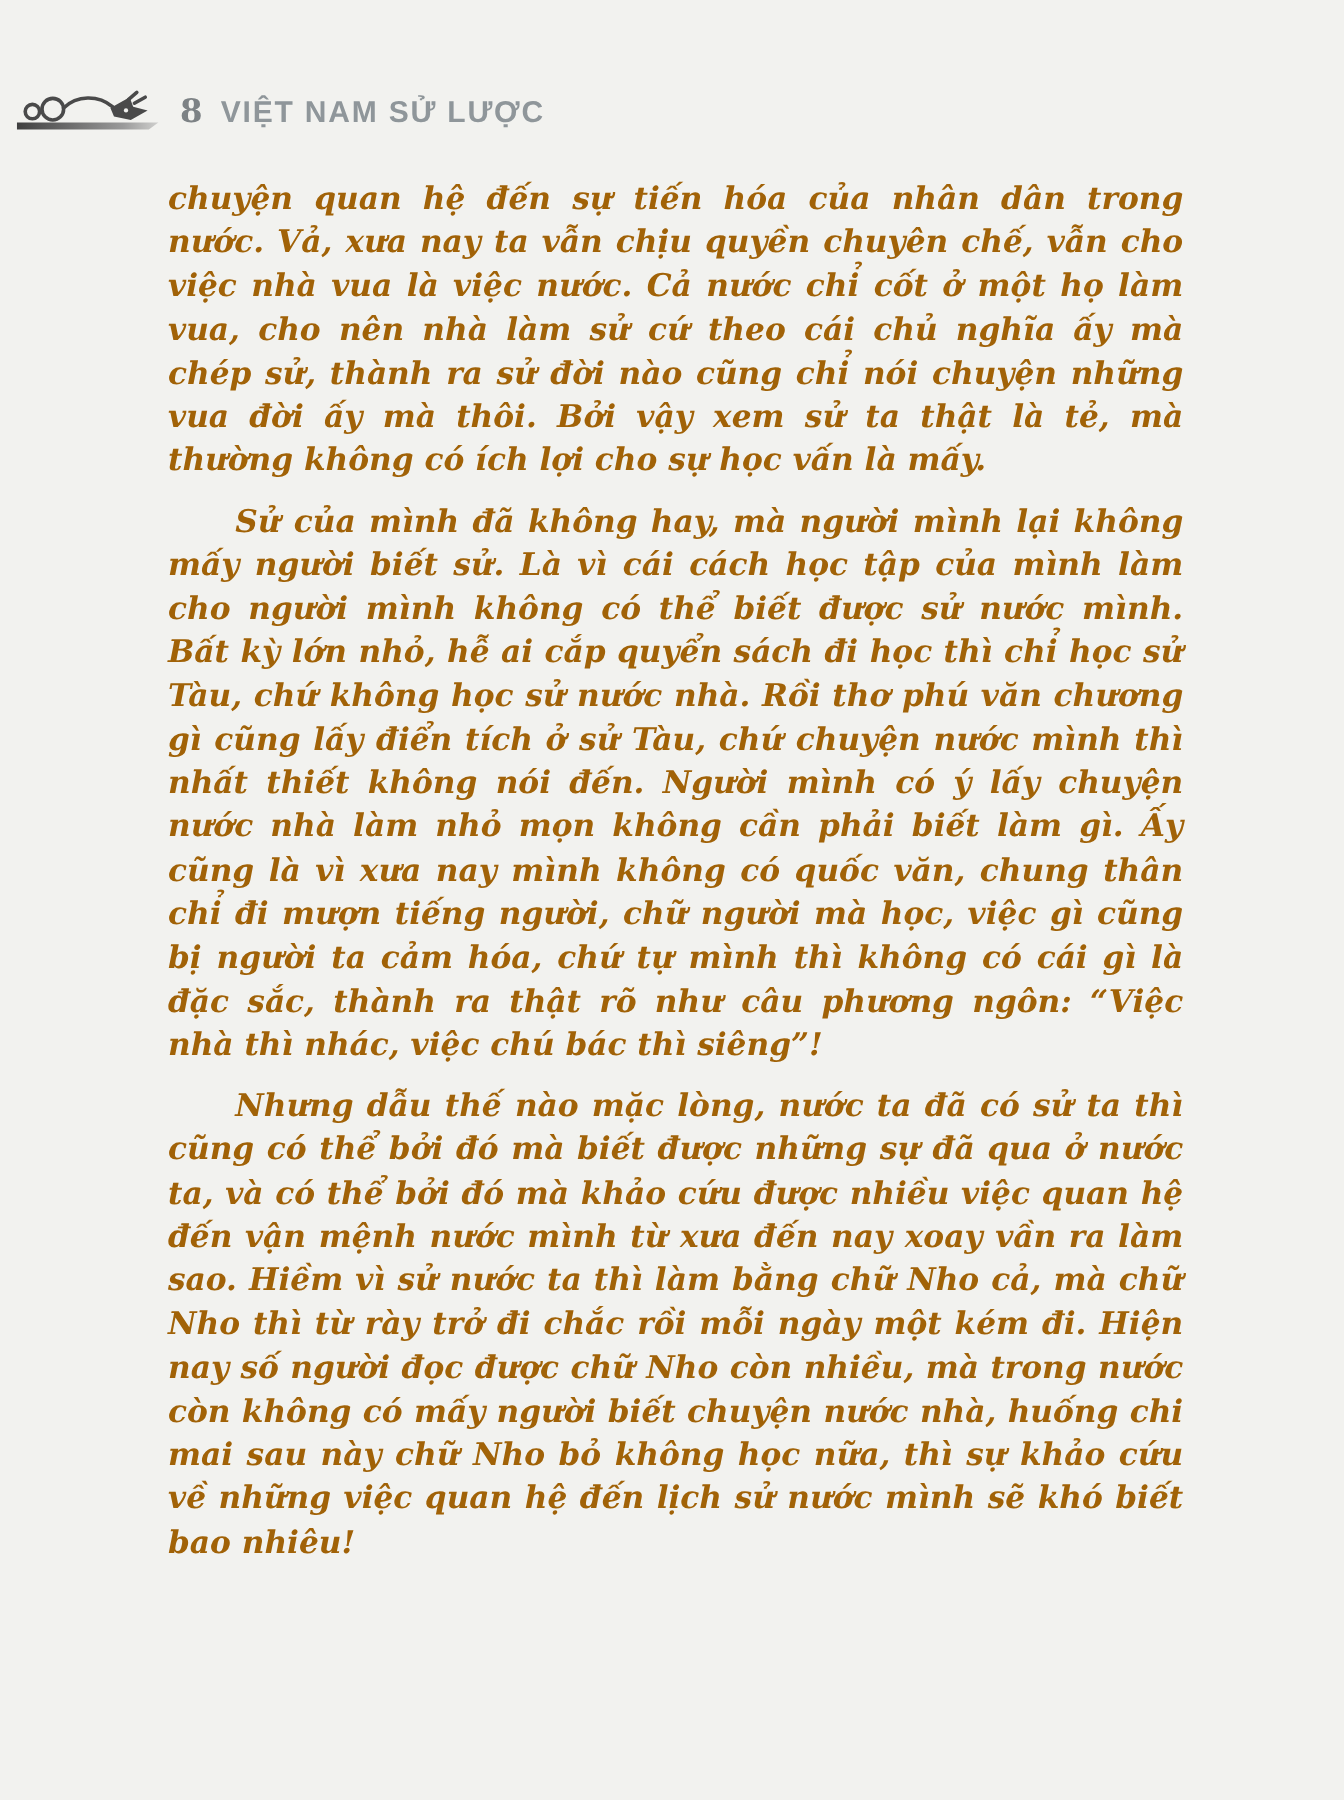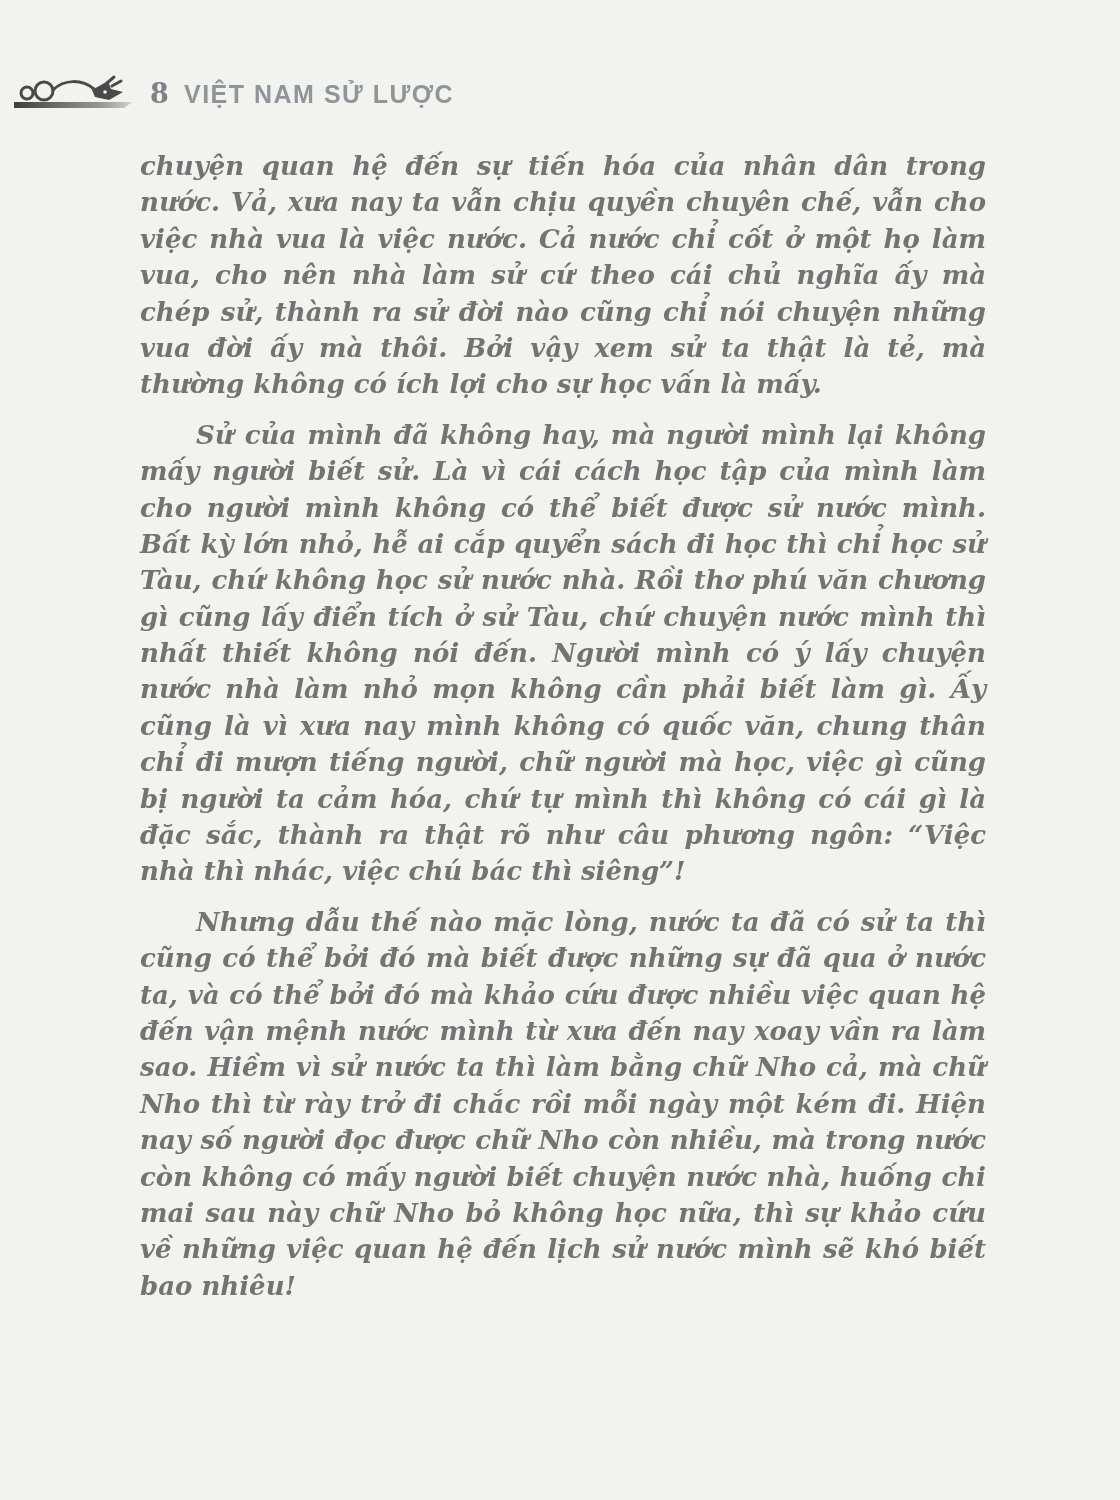--- a/index.html
+++ b/index.html
@@ -55,21 +55,21 @@
     top: 148px;
     width: 846px;
   }
   .content p {
     margin: 0 0 14px 0;
     font-family: "DejaVu Serif", serif;
     font-style: italic;
     font-weight: 700;
     font-size: 26px;
     line-height: 1.4;
-    color: #737373;
+    color: #a16207;
     text-align: justify;
     text-indent: 56px;
   }
   .content p.first {
     text-indent: 0;
   }
 </style>
 </head>
 <body>
 

